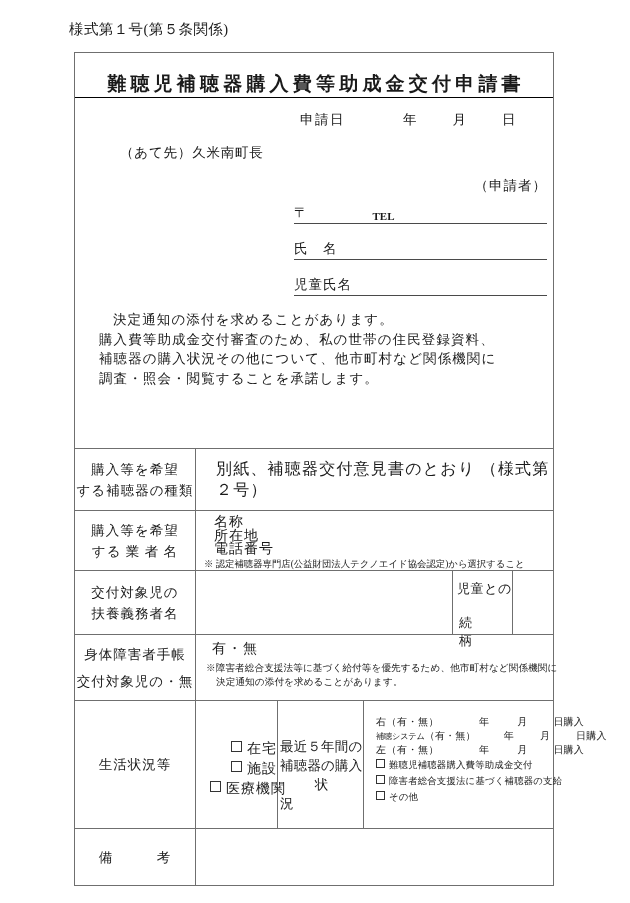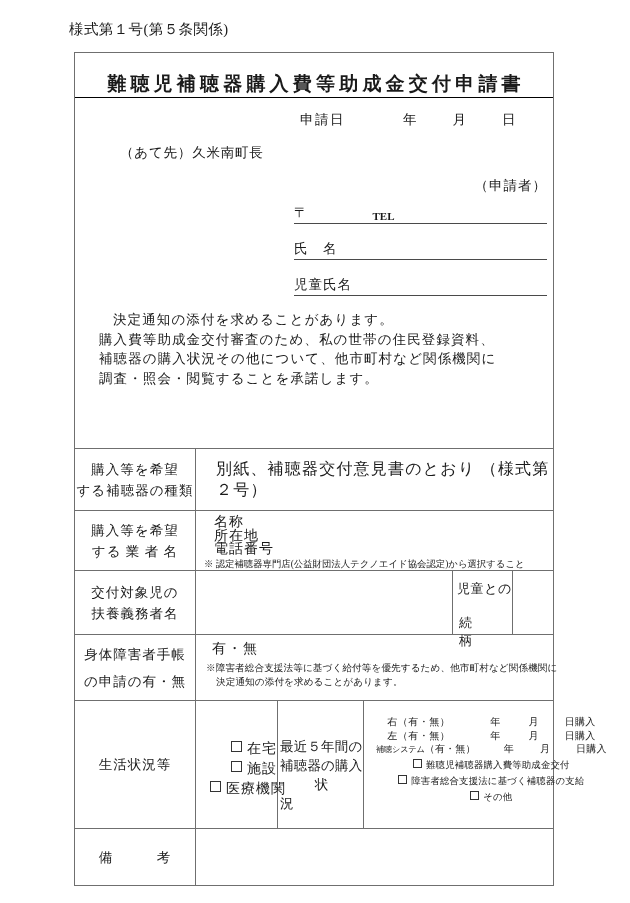--- a/index.html
+++ b/index.html
@@ -242,21 +242,20 @@
     padding: 36px 0 0 2px;
     font-size: 13.5px;
     line-height: 19px;
     letter-spacing: 0.2px;
   }
   .r-live .mid-cell .c { text-align: center; }
   .r-live .det-cell {
     flex: 1;
     display: block;
     padding: 14px 0 0 12px;
-    text-align: center;
   }
   .det-line {
     font-size: 10px;
     line-height: 13.5px;
     letter-spacing: 0.2px;
     white-space: nowrap;
   }
   .det-line .s1 { display: inline-block; width: 40px; }
   .det-line .s2 { display: inline-block; width: 28px; }
   .det-line .s3 { display: inline-block; width: 26px; }
@@ -358,21 +357,21 @@
         <div>児童との</div>
         <div class="l2">続　柄</div>
       </div>
       <div class="cell blank2"></div>
     </div>
 
     <div class="row r-cert">
       <div class="cell lbl-cell">
         <div>
           <div>身体障害者手帳</div>
-          <div>の申請の有・無</div>
+          <div>交付対象児の・無</div>
         </div>
       </div>
       <div class="cell val">
         <div class="yn">有・無</div>
         <div class="note">
           <div>※障害者総合支援法等に基づく給付等を優先するため、他市町村など関係機関に</div>
           <div class="nl2">決定通知の添付を求めることがあります。</div>
         </div>
       </div>
     </div>
@@ -397,24 +396,24 @@
         <div>補聴器の購入</div>
         <div class="c">状</div>
         <div>況</div>
       </div>
 
       <div class="cell det-cell">
         <div class="det-line">
           <span class="pre">右（有・無）</span><span class="s1"></span><span>年</span><span class="s2"></span><span>月</span><span class="s3"></span><span>日購入</span>
         </div>
         <div class="det-line">
+          <span class="tiny">補聴システム</span><span>（有・無）</span><span class="s2"></span><span>年</span><span class="s3"></span><span>月</span><span class="s3"></span><span>日購入</span>
+        </div>
+        <div class="det-line">
           <span class="pre">左（有・無）</span><span class="s1"></span><span>年</span><span class="s2"></span><span>月</span><span class="s3"></span><span>日購入</span>
-        </div>
-        <div class="det-line">
-          <span class="tiny">補聴システム</span><span>（有・無）</span><span class="s2"></span><span>年</span><span class="s3"></span><span>月</span><span class="s3"></span><span>日購入</span>
         </div>
         <div class="det-chk">
           <span class="chk-box"></span><span>難聴児補聴器購入費等助成金交付</span>
         </div>
         <div class="det-chk">
           <span class="chk-box"></span><span>障害者総合支援法に基づく補聴器の支給</span>
         </div>
         <div class="det-chk">
           <span class="chk-box"></span><span>その他</span>
         </div>

